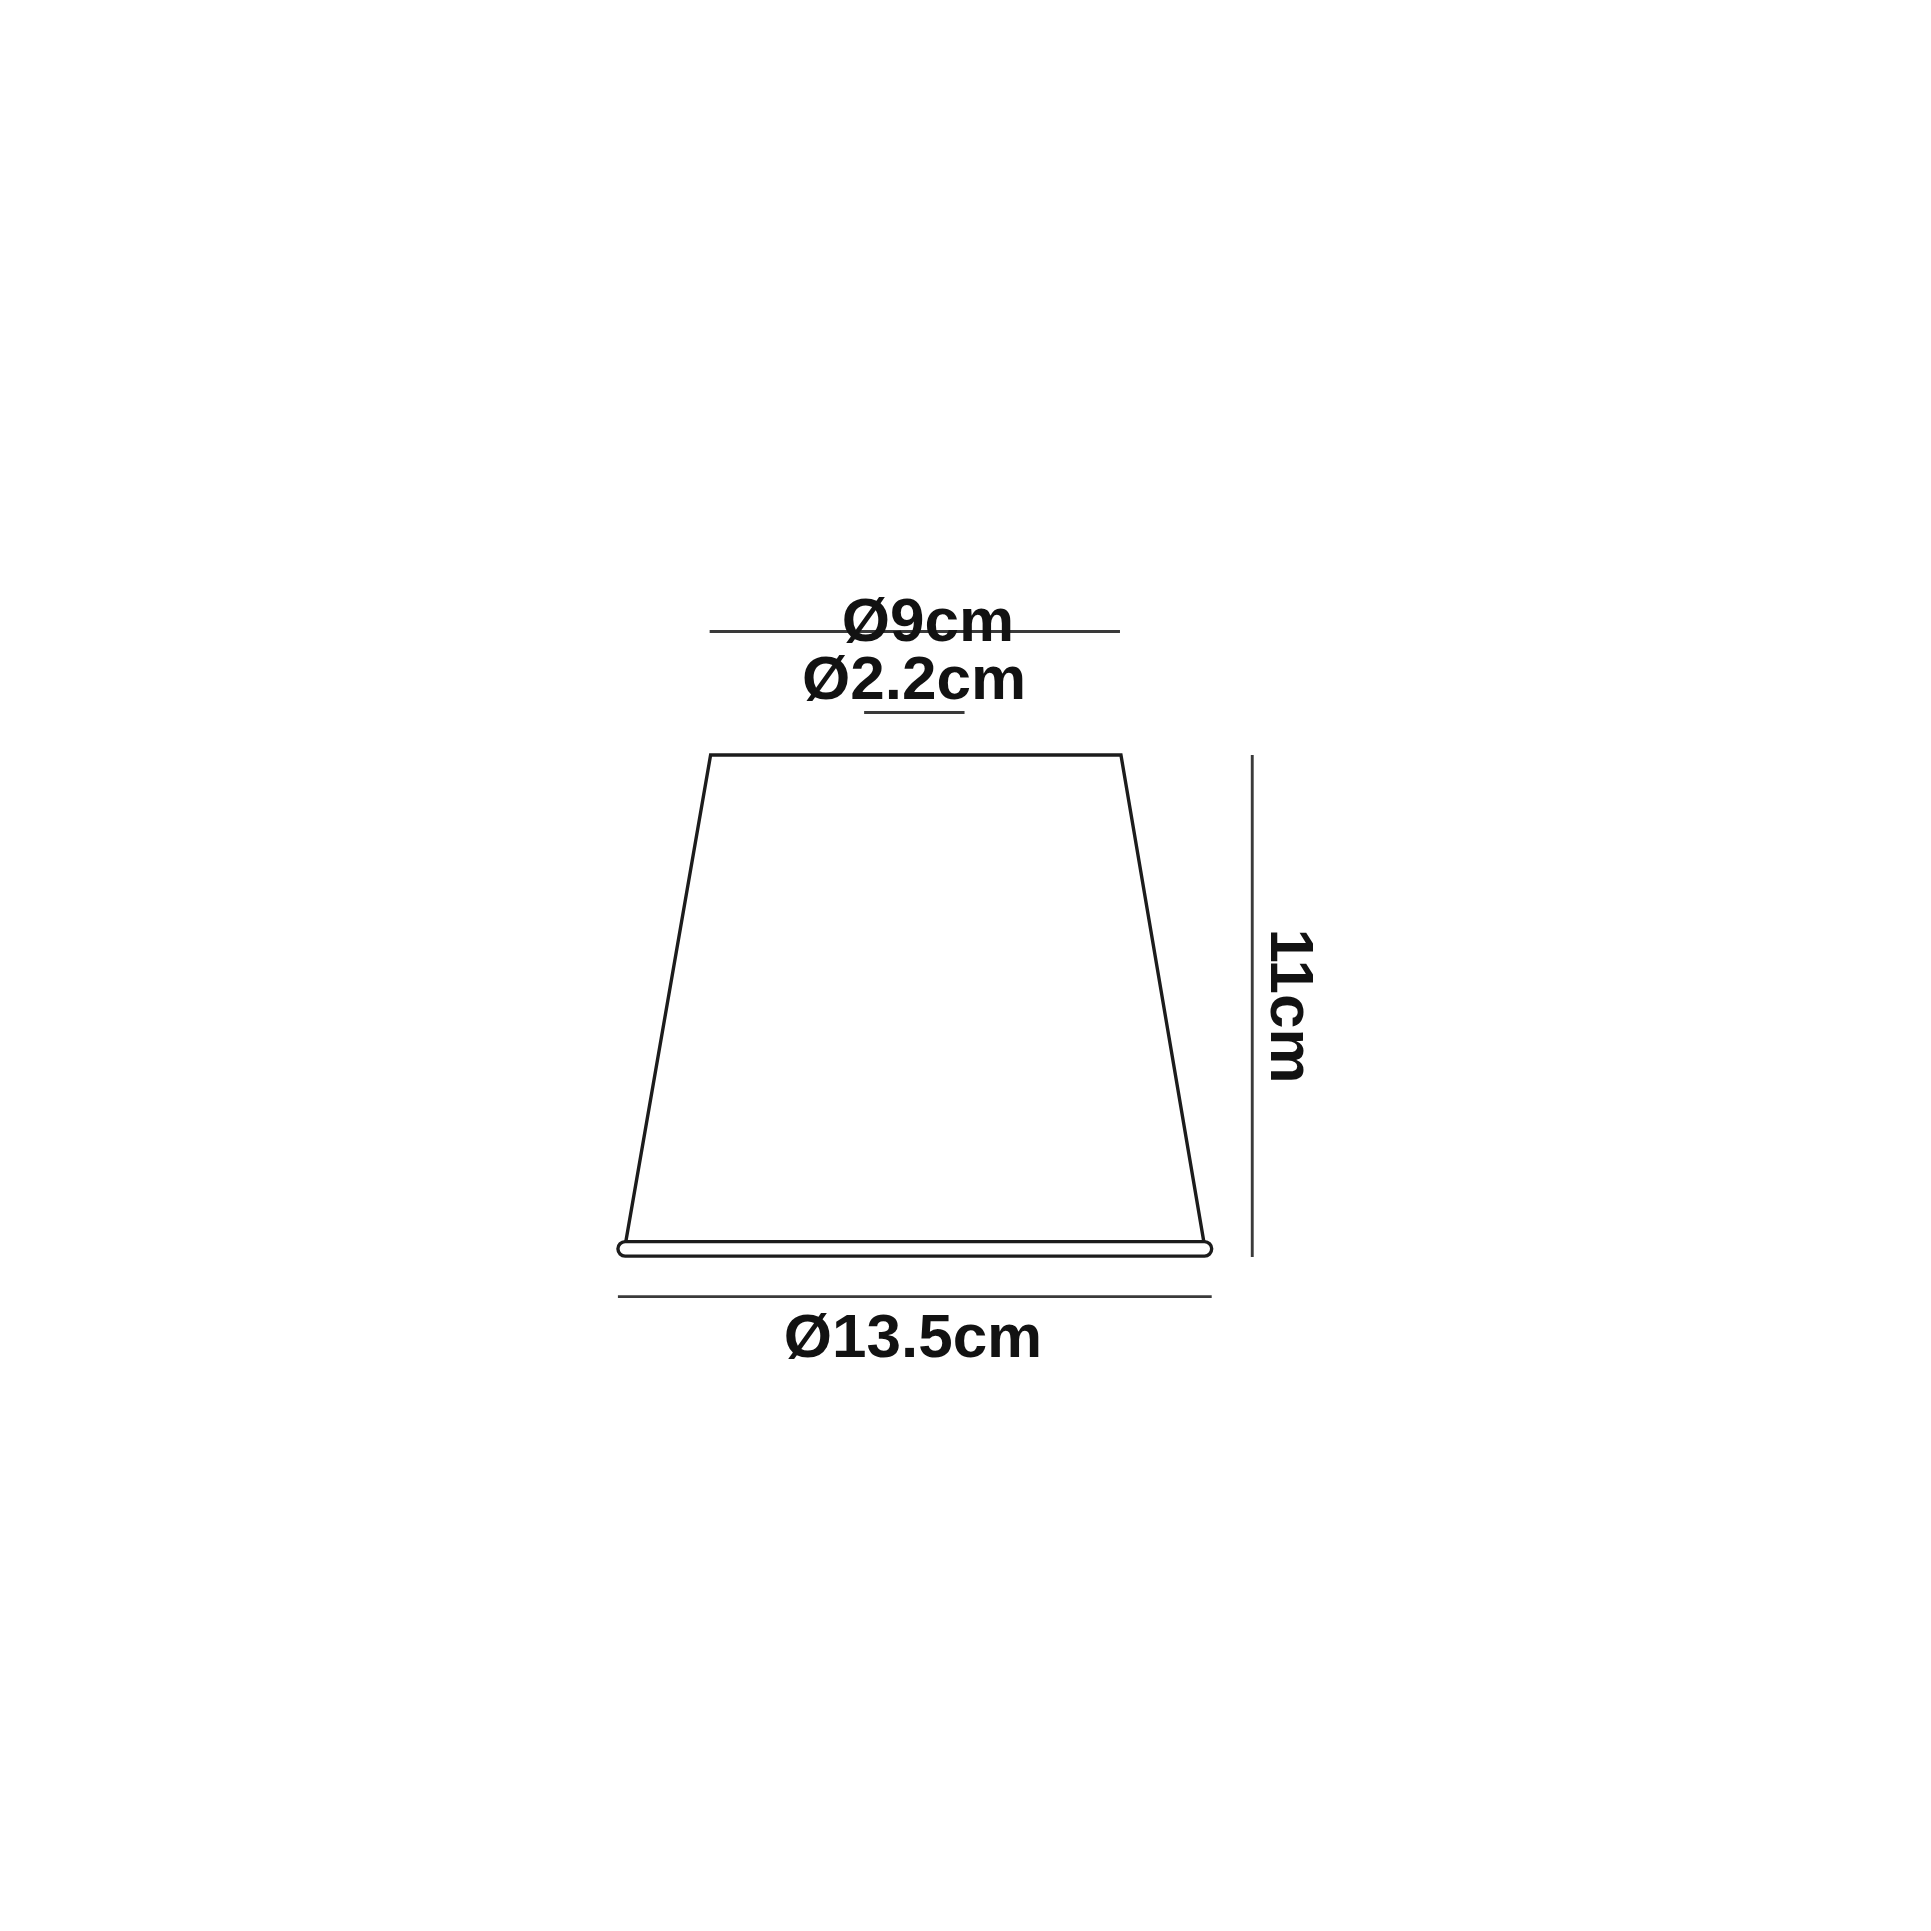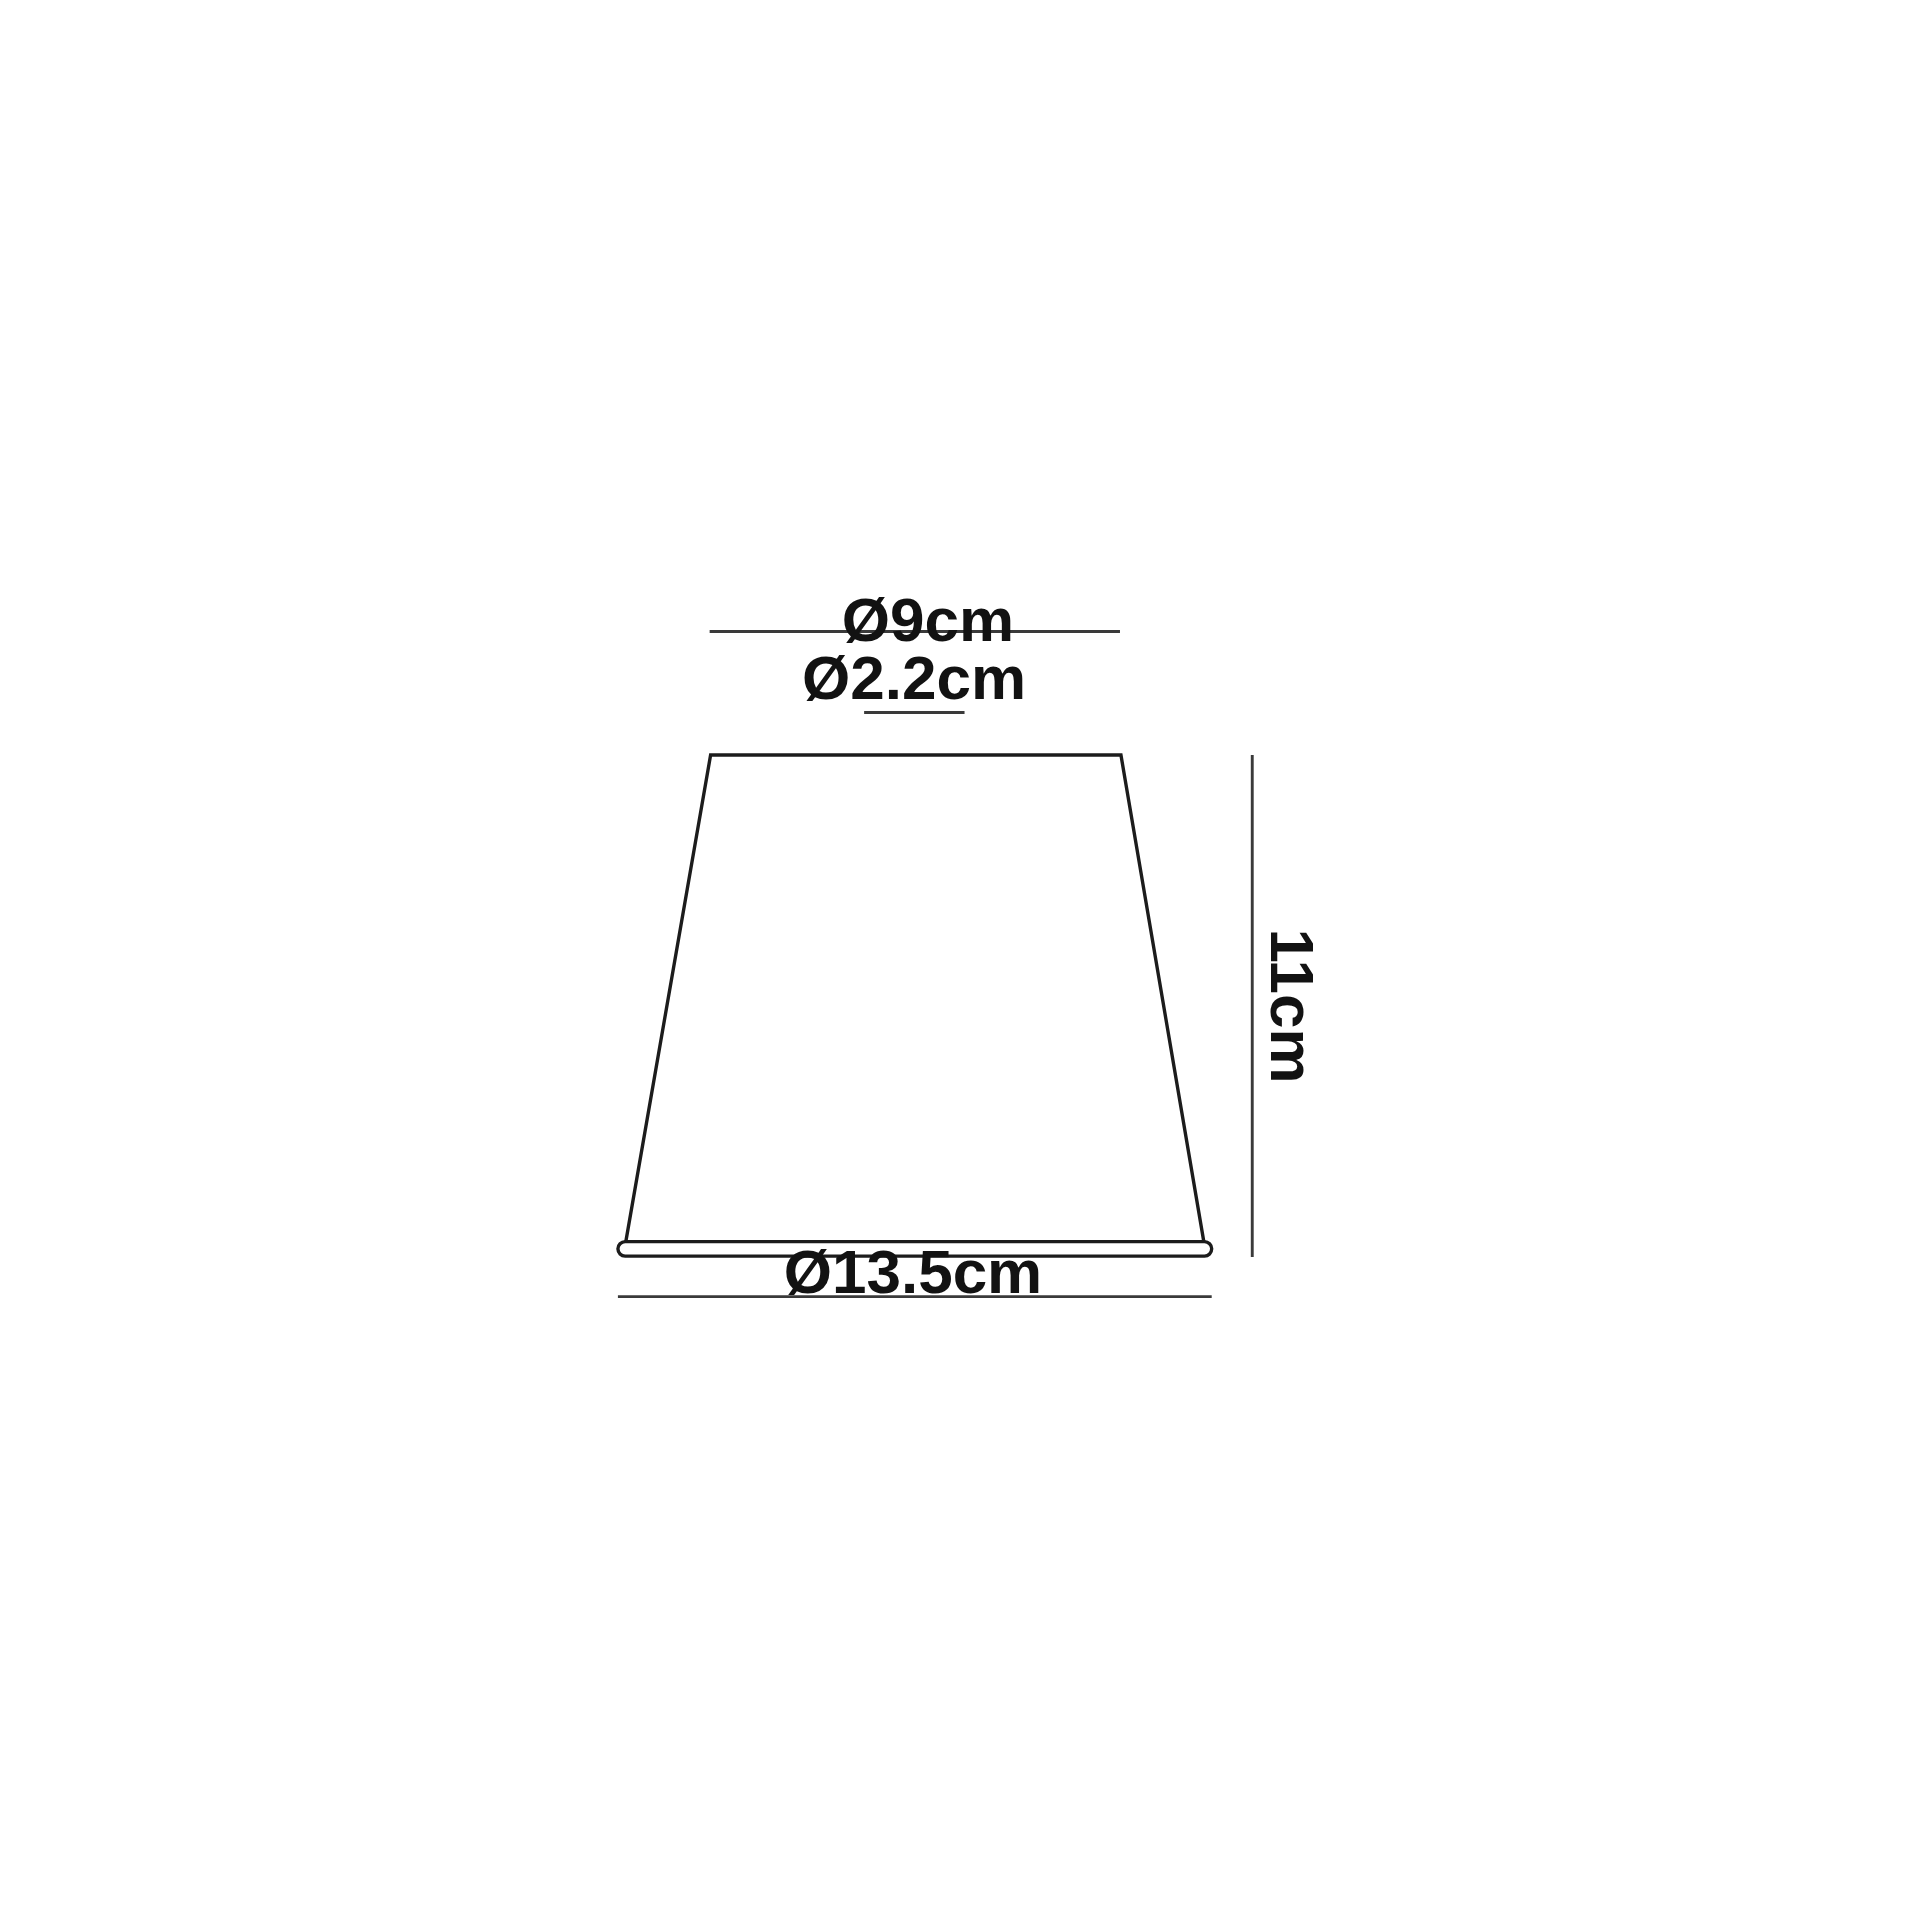--- a/index.html
+++ b/index.html
@@ -53,16 +53,16 @@
 
     <line x1="1297" y1="782" x2="1297" y2="1302" stroke="#3a3a3a" stroke-width="3"></line>
   </svg>
 
   <div class="dim-label" style="left: 914px; top: 589px; margin-left: 14px;">Ø9cm</div>
 
   <div class="dim-label" style="left: 914px; top: 647px; text-align: right;">Ø2.2cm</div>
 
   <div class="dim-label rotated" style="left: 1292px; top: 1006px;">11cm</div>
 
-  <div class="dim-label" style="left: 913px; top: 1241px;">Ø13.5cm</div>
+  <div class="dim-label" style="left: 913px; top: 1305px;">Ø13.5cm</div>
 
 </div>
 
 
 </body></html>

